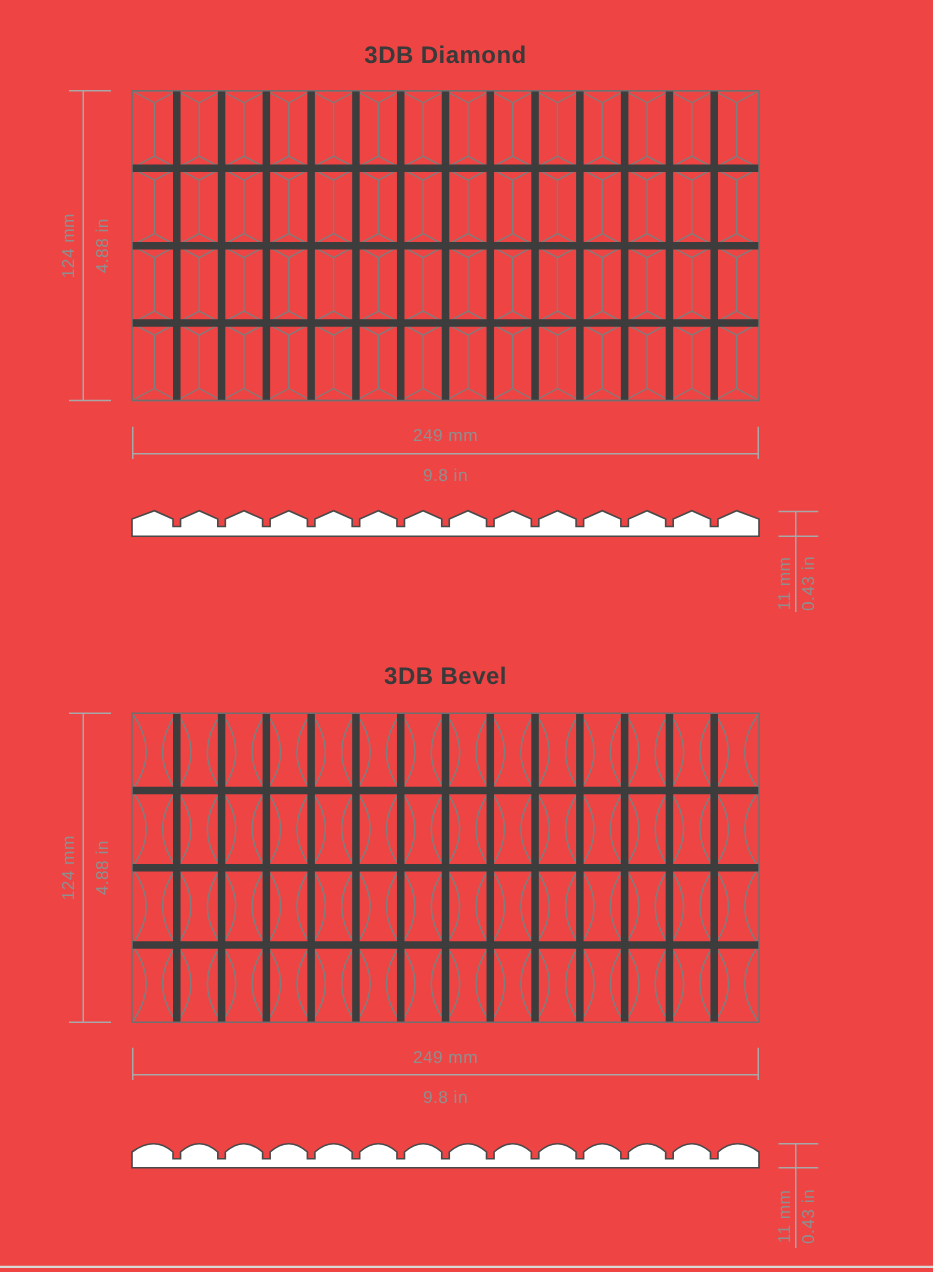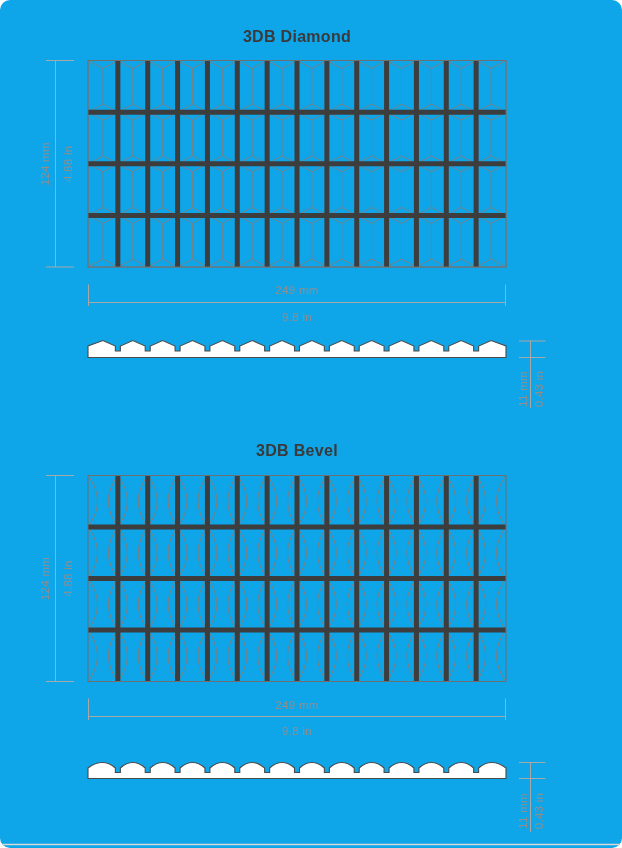--- a/index.html
+++ b/index.html
@@ -1,17 +1,17 @@
 <!DOCTYPE html>
 <html style="--title: #3a3a3a; --dimline: #a8a8a8; --dimtext: #8f8f8f; --pageline: #d8d8d8;"><head>
 <meta charset="utf-8">
 <style>
   html,body{margin:0;padding:0;background:#ffffff;}
-  .page{position:relative;width:622px;height:848px;background:#0ea5e9;overflow:hidden;
-        font-family:"Liberation Sans",sans-serif;border-radius:10px;}
+  .page{position:relative;width:622px;height:848px;background:#ef4444;overflow:hidden;
+        font-family:"Liberation Sans",sans-serif;}
   svg{display:block;}
   .fig-title{font-family:"Liberation Sans",sans-serif;font-size:16px;font-weight:bold;
              fill:var(--title,#3a3a3a);letter-spacing:.3px;}
   .dim line{stroke:var(--dimline,#a8a8a8);stroke-width:1;}
   .dim text{font-family:"Liberation Sans",sans-serif;font-size:11.5px;
             fill:var(--dimtext,#8f8f8f);letter-spacing:.3px;}
   .pageline{stroke:var(--pageline,#d8d8d8);stroke-width:1.5;}
 </style>
 </head>
 <body>

